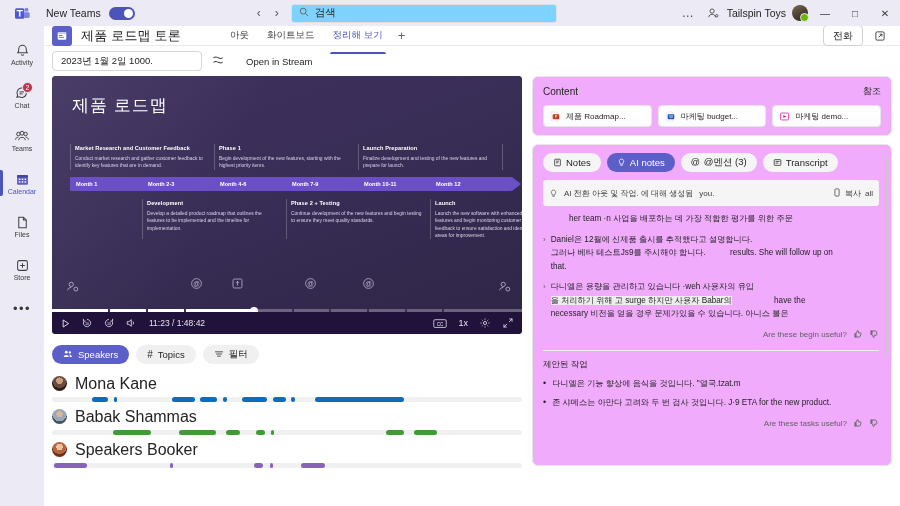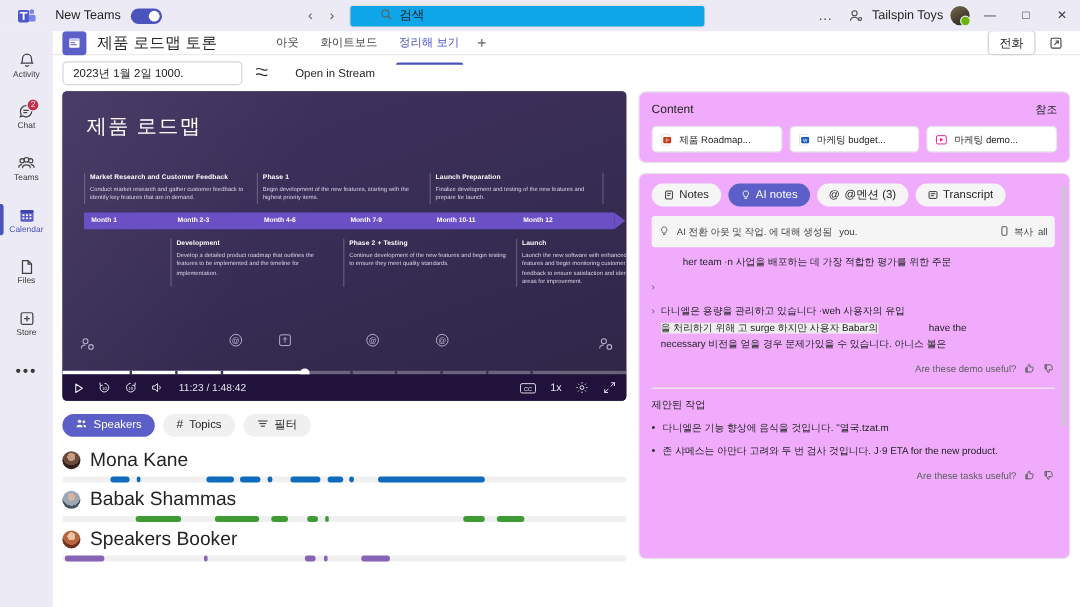--- a/index.html
+++ b/index.html
@@ -25,22 +25,22 @@
     width:26px; height:13px; border-radius:7px; background:#4b53bc;
     margin-left:8px; position:relative; cursor:pointer;
   }
   .toggle::after {
     content:""; position:absolute; right:2px; top:2px;
     width:9px; height:9px; border-radius:50%; background:#fff;
   }
   .tb-nav { display:flex; align-items:center; gap:14px; margin-left:122px; color:#5b5a58; }
   .tb-nav span { font-size:12px; cursor:pointer; line-height:1; }
   .search-box {
-    width:297px; height:19px; background:#0ea5e9; border-radius:3px;
-    margin-left:12px; display:flex; align-items:center; padding:0 25px;
+    width:266px; height:19px; background:#7dd3fc; border-radius:3px;
+    margin-left:12px; display:flex; align-items:center; padding:0 7px;
     gap:6px; border:1px solid #e1dfdd; cursor:text;
   }
   .search-box .sicon { color:#616161; font-size:10px; line-height:1; }
   .search-box .stext { font-size:10.5px; color:#201f1e; }
   .tb-right { margin-left:auto; display:flex; align-items:center; gap:0; }
   .tb-ell { font-size:12px; color:#4a4947; padding:0 7px; cursor:pointer; letter-spacing:1px;}
   .tb-person { padding:0 5px; cursor:pointer; display:flex; align-items:center;}
   .tb-org { font-size:10.5px; color:#252423; padding:0 6px 0 2px; }
   .avatar {
     width:16px; height:16px; border-radius:50%;
@@ -726,36 +726,44 @@
                 </span>
                 <span>복사</span>
                 <span>all</span>
               </span>
             </div>
 
             <div class="note-line" style="padding-left:26px">her team ·n 사업을 배포하는 데 가장 적합한 평가를 위한 주문</div>
 
             <div class="note-item">
               <span class="note-chev">›</span>
+              <div>
+                <div class="note-text">Daniel은 12월에 신제품 출시를 추적했다고 설명합니다.</div>
+                <div class="note-text">
+                  <span>그러나 베타 테스트Js9를 주시해야 합니다.</span>
+                  <span style="margin-left:22px;color:#242424">results. She will follow up on</span>
+                </div>
+                <div class="note-text">that.</div>
+              </div>
             </div>
 
             <div class="note-item">
               <span class="note-chev">›</span>
               <div>
                 <div class="note-text">다니엘은 용량을 관리하고 있습니다 ·weh 사용자의 유입</div>
                 <div class="note-text">
                   <span class="hl">을 처리하기 위해 고  surge 하지만 사용자 Babar의</span>
                   <span style="margin-left:40px">have the</span>
                 </div>
                 <div class="note-text">necessary 비전을 얻을 경우 문제가있을 수 있습니다. 아니스 볼은</div>
               </div>
             </div>
 
             <div class="useful">
-              <span>Are these demo useful?</span>
+              <span>Are these begin useful?</span>
               <span class="ic">
                 <svg width="10" height="10" viewBox="0 0 12 12" fill="none" stroke="#616161" stroke-width="1">
                   <path d="M3.4 5.4h-1.2v4.4h1.2zM3.4 5.4l2-3.6c.8 0 1.2.6 1 1.4l-.3 1.4h2.6c.7 0 1.1.6.9 1.2l-.9 3c-.1.5-.5.8-1 .8H3.4z"></path>
                 </svg>
               </span>
               <span class="ic">
                 <svg width="10" height="10" viewBox="0 0 12 12" fill="none" stroke="#616161" stroke-width="1">
                   <path d="M3.4 6.6h-1.2V2.2h1.2zM3.4 6.6l2 3.6c.8 0 1.2-.6 1-1.4l-.3-1.4h2.6c.7 0 1.1-.6.9-1.2l-.9-3c-.1-.5-.5-.8-1-.8H3.4z"></path>
                 </svg>
               </span>

